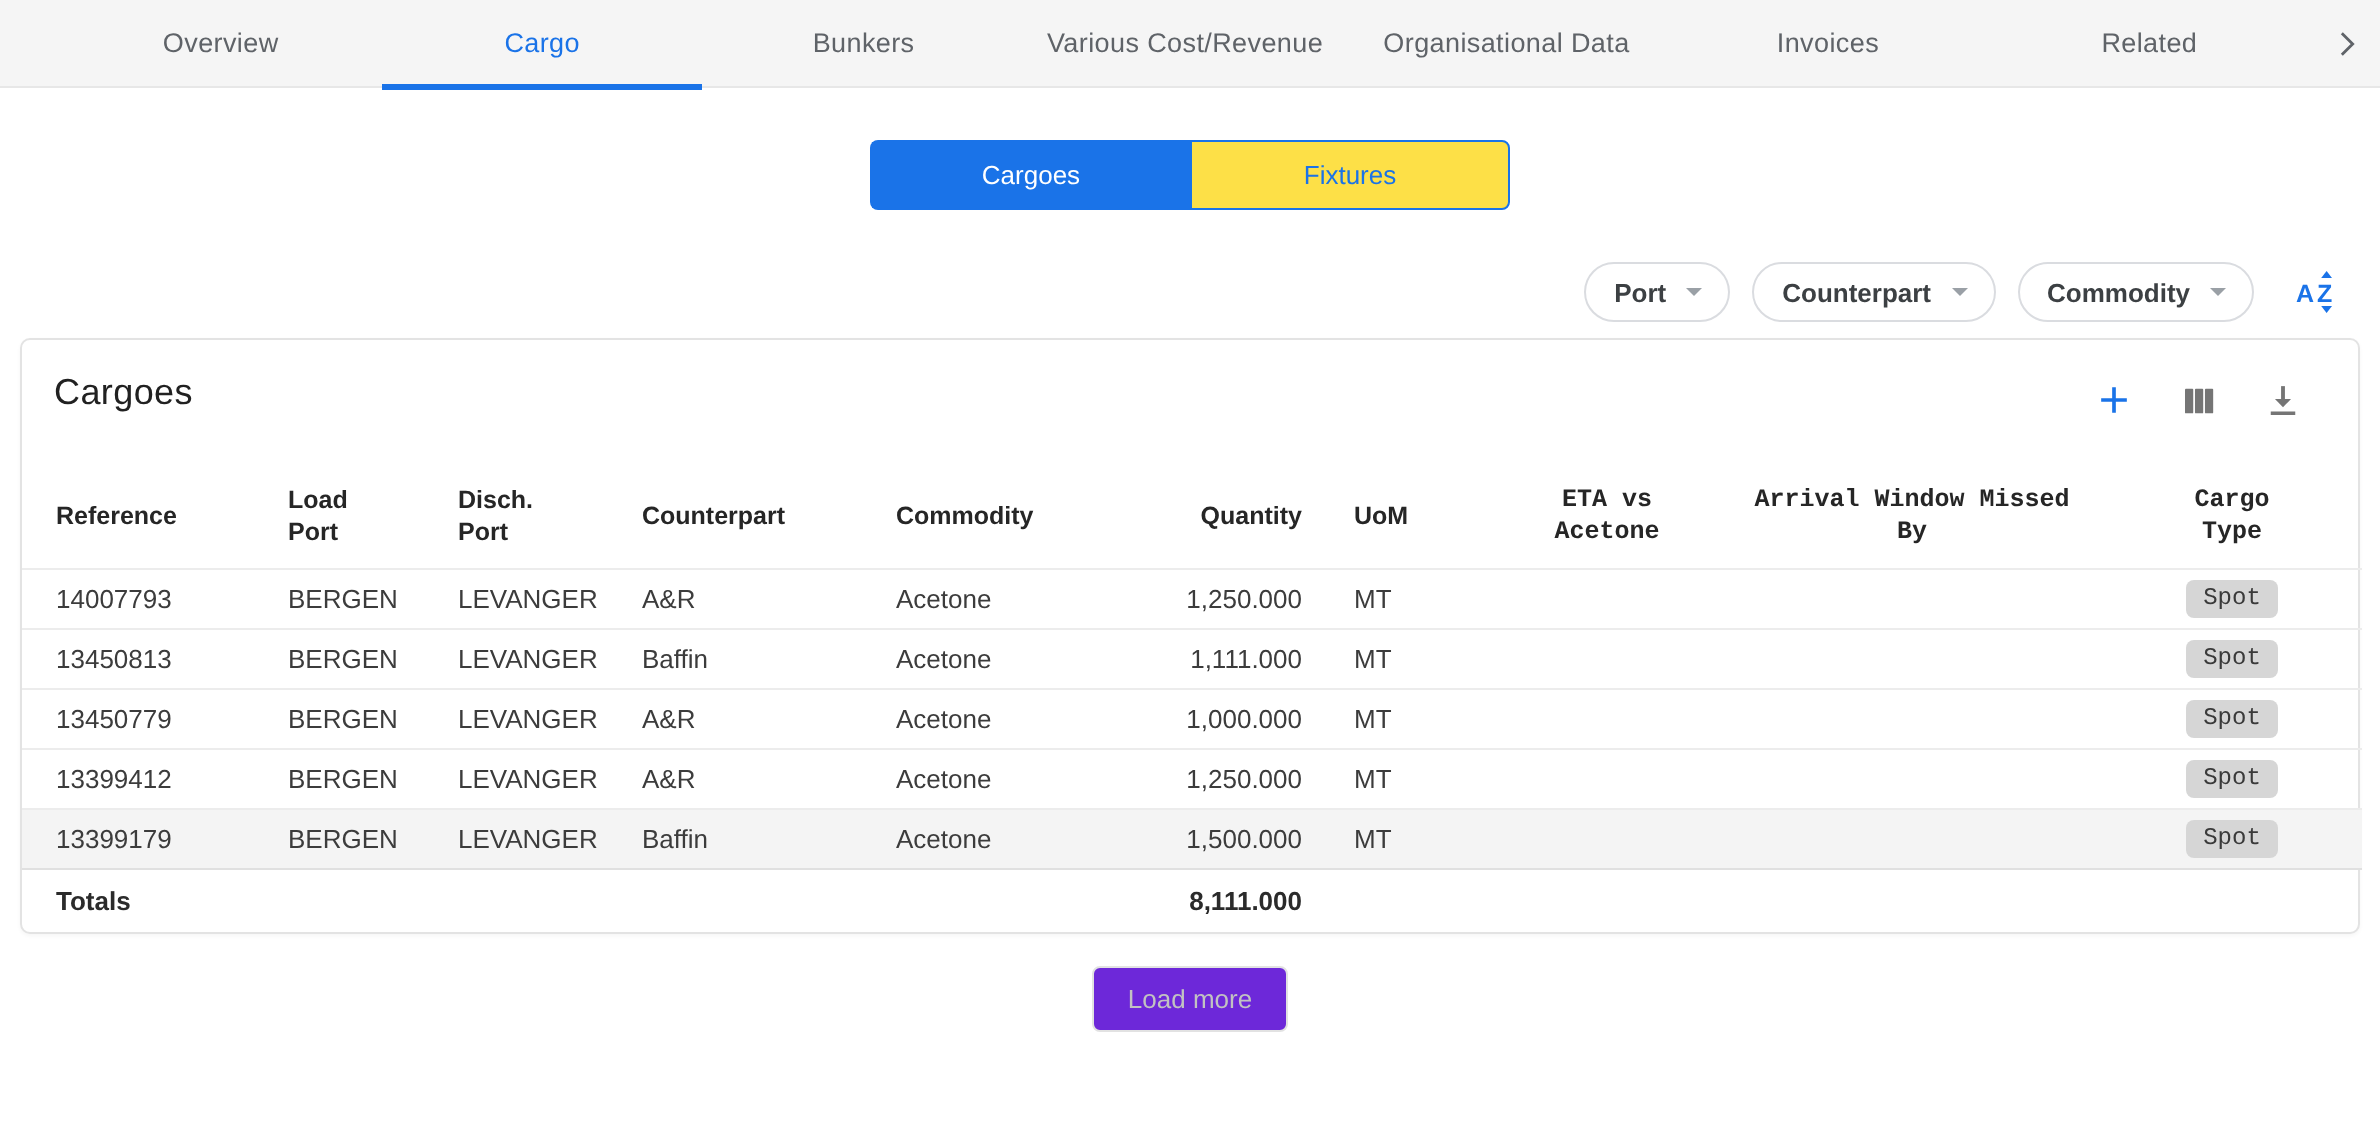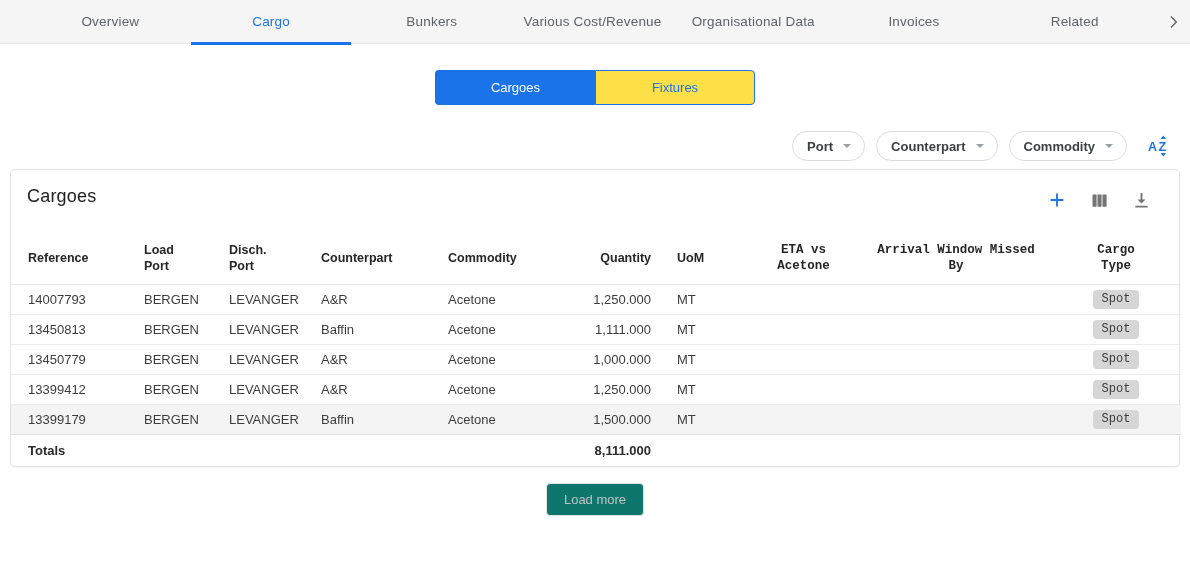--- a/index.html
+++ b/index.html
@@ -61,21 +61,21 @@
   tbody tr.hl{background:#f4f4f4;margin-top:32px;}
   tfoot tr{border-top:1px solid #e0e0e0;}
   tfoot td{height:31px;font-weight:bold;color:#2b2b2b;}
   .al-left{text-align:left;} .al-right{text-align:right;} .al-center{text-align:center;font-family:Liberation Mono, monospace;}
   .ci-0{padding-left:17px;} .ci-6{padding-left:26px;}
   .badge{display:inline-block;background:#d6d6d6;color:#3a3a3a;font-size:12px;
     border-radius:4px;padding:2px 9px 3px;line-height:14px;}
 
   
   .load-more-wrap{display:flex;justify-content:center;margin-top:16px;}
-  .load-more{border:1px solid #e2e2e2;border-radius:4px;background:#0f766e;
+  .load-more{border:1px solid #e2e2e2;border-radius:4px;background:#6d28d9;
     color:#c2c2c2;font-size:13px;padding:8px 17px;}
 </style>
 </head>
 <body>
 
 <nav class="topnav">
   <div class="nav-items" id="nav-items">
       <div class="nav-item">Overview</div>
       <div class="nav-item active">Cargo</div>
       <div class="nav-item">Bunkers</div>

